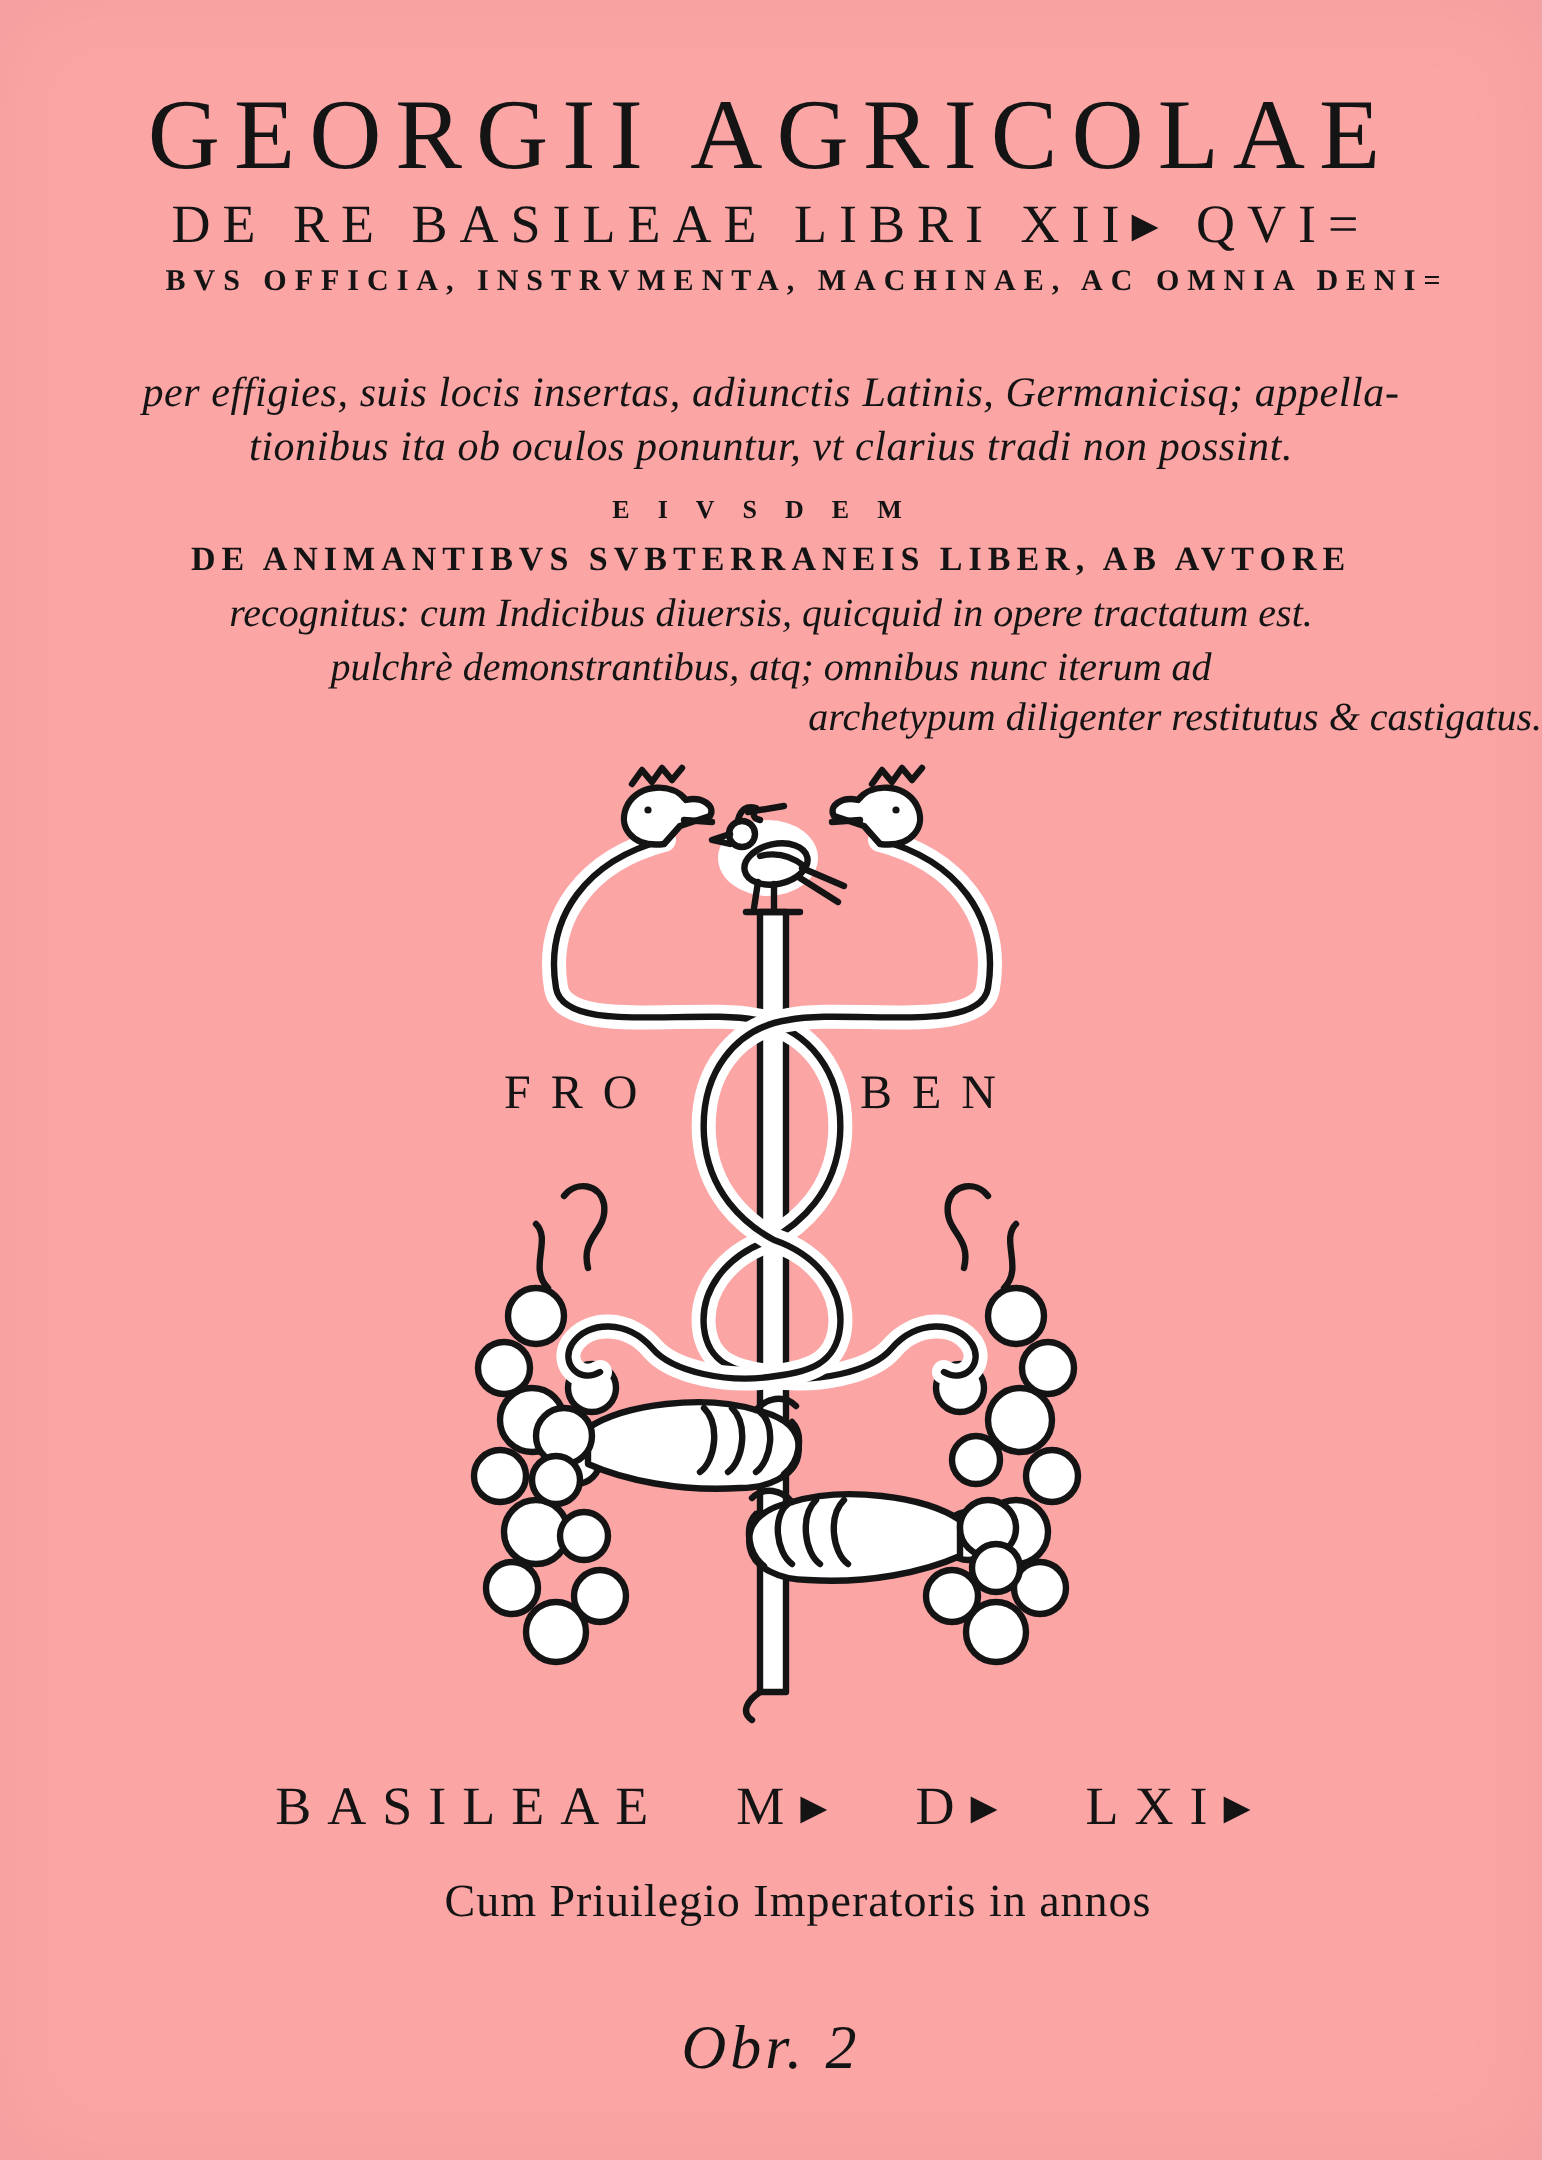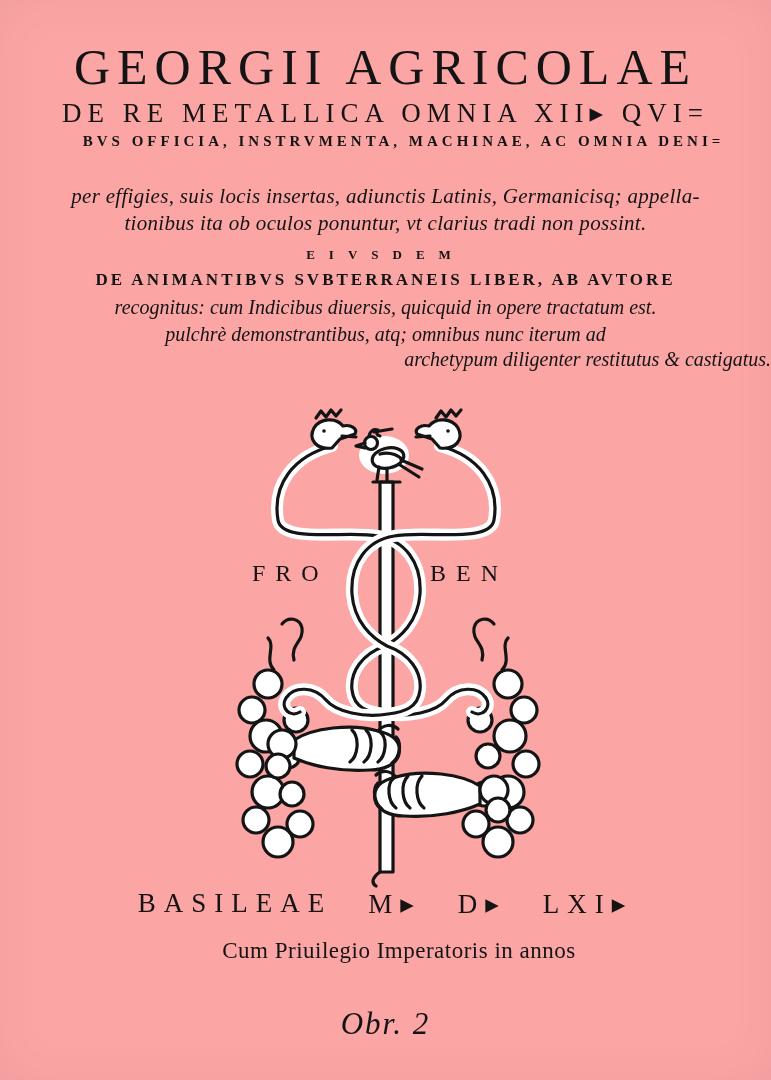--- a/index.html
+++ b/index.html
@@ -27,21 +27,21 @@
   .t7 { top: 247px; font-size: 13px; letter-spacing: 14px; font-weight: 700; }
   .t8 { top: 270px; font-size: 17px; letter-spacing: 3px;  font-weight: 600; }
 
   .it2 { font-style: italic; font-size: 20px; }
   .t9  { top: 296px; }
   .t10 { top: 323px; }
   .t11 { top: 348px; text-align: right; }
 
   .device {
     position: absolute;
-    top: 402px; left: 228px;
+    top: 376px; left: 228px;
     width: 322px; height: 486px; text-align: right;
   }
   .device svg { position: absolute; top: 0; left: 0; }
   .fro, .ben {
     position: absolute;
     top: 158px;
     font-size: 24px;
     letter-spacing: 10px;
     font-weight: 500;
     color: #141414;
@@ -55,21 +55,21 @@
   .priv2 { top: 965px; font-size: 23px; letter-spacing: 0.5px; }
 
   .caption { top: 1006px; font-style: italic; font-size: 31px; letter-spacing: 2px; }
 </style>
 </head>
 <body>
 
 <div class="page">
 
   <div class="line t1">GEORGII AGRICOLAE</div>
-  <div class="line t2">DE RE METALLICA OMNIA XII▸ QVI=</div>
+  <div class="line t2">DE RE BASILEAE LIBRI XII▸ QVI=</div>
   <div class="line t3">BVS OFFICIA, INSTRVMENTA, MACHINAE, AC OMNIA DENI=</div>
   <div class="line it t5">per effigies, suis locis insertas, adiunctis Latinis, Germanicisq; appella-</div>
   <div class="line it t6">tionibus ita ob oculos ponuntur, vt clarius tradi non possint.</div>
 
   <div class="line t7">EIVSDEM</div>
   <div class="line t8">DE ANIMANTIBVS SVBTERRANEIS LIBER, AB AVTORE</div>
   <div class="line it2 t9">recognitus: cum Indicibus diuersis, quicquid in opere tractatum est.</div>
   <div class="line it2 t10">pulchrè demonstrantibus, atq; omnibus nunc iterum ad</div>
   <div class="line it2 t11">archetypum diligenter restitutus &amp; castigatus.</div>
 

